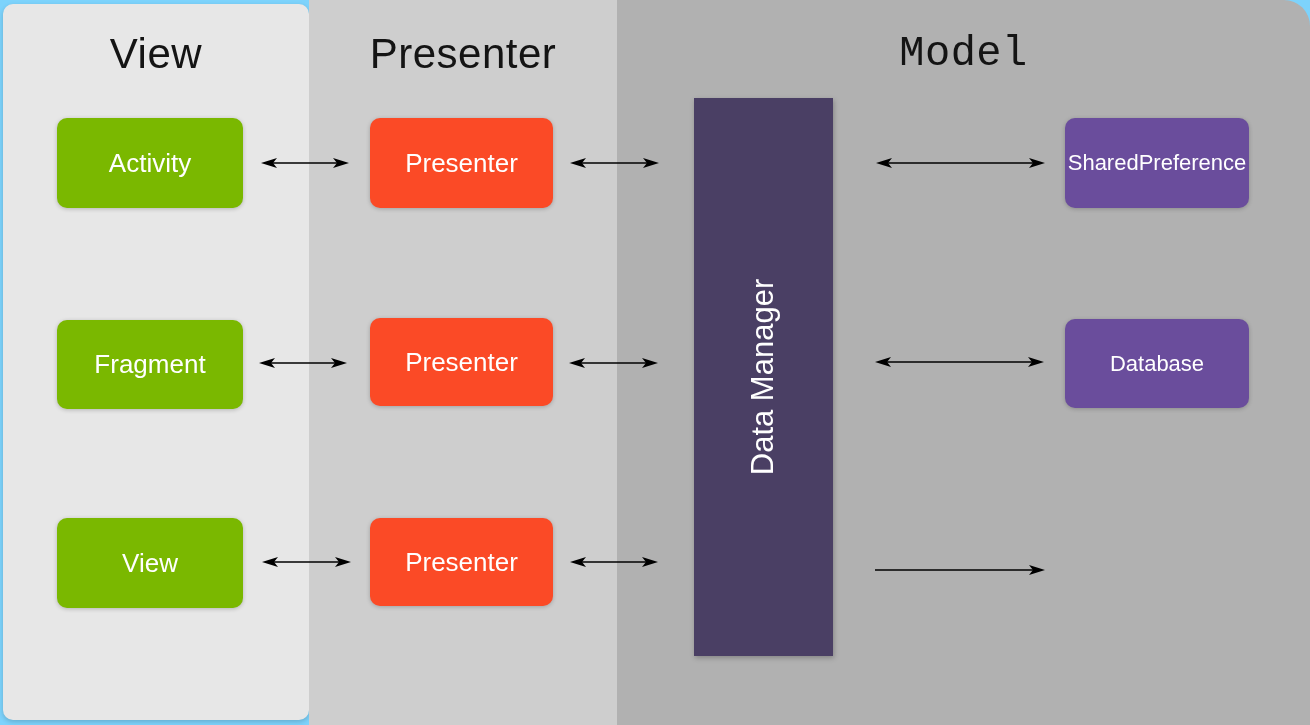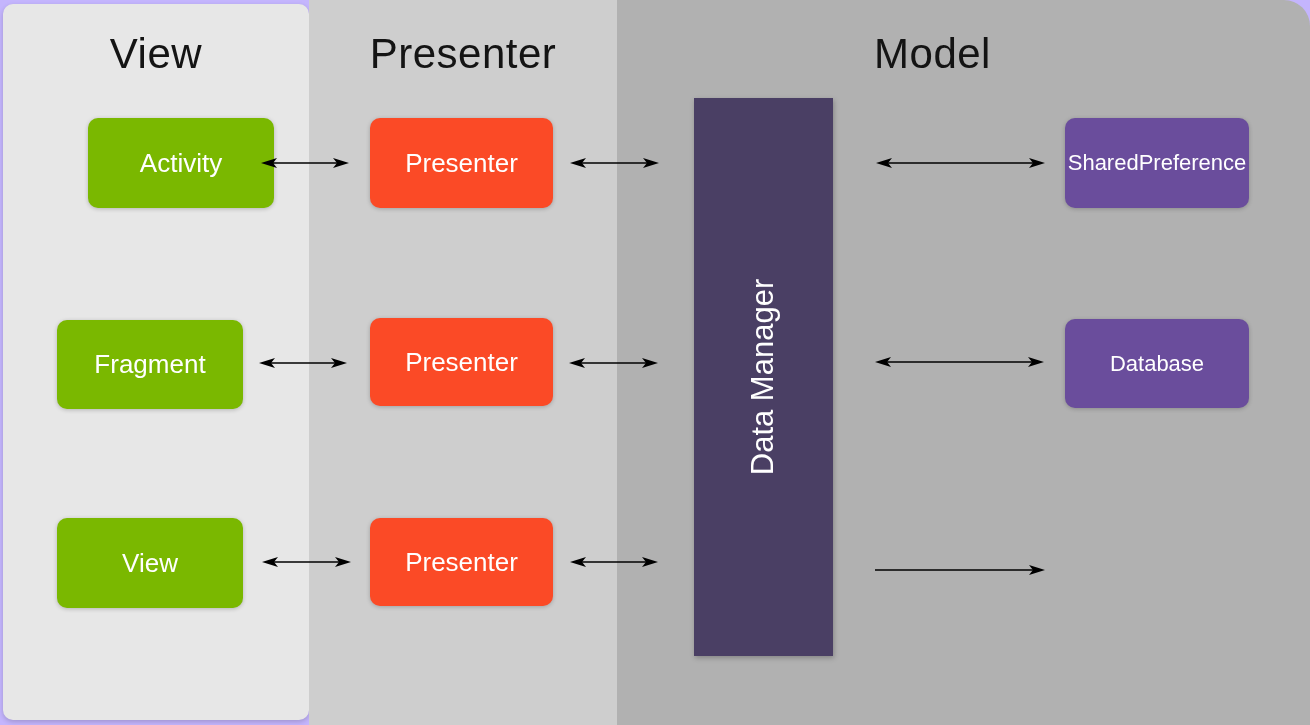--- a/index.html
+++ b/index.html
@@ -1,31 +1,31 @@
 <!DOCTYPE html>
 <html><head>
 <meta charset="utf-8">
 <style>
   html,body{margin:0;padding:0;background:#ffffff;}
   body{font-family:"Liberation Sans", sans-serif;}
-  .stage{position:relative;width:1310px;height:725px;background:#c4b5fd;overflow:hidden;}
+  .stage{position:relative;width:1310px;height:725px;background:#7dd3fc;overflow:hidden;}
 
   
   .panel{position:absolute;}
   .view-panel{left:3px;top:4px;width:306px;height:716px;border-radius:10px;
               box-shadow:0 2px 5px rgba(0,0,0,0.18);}
   .presenter-panel{left:309px;top:0;width:308px;height:725px;}
   .model-panel{left:617px;top:0;width:693px;height:725px;border-radius:0 26px 0 0;}
 
   
   .col-header{position:absolute;top:30px;text-align:center;font-size:42px;
               font-weight:400;letter-spacing:0.5px;}
   .h-view{left:3px;width:306px;}
   .h-presenter{left:309px;width:308px;}
-  .h-model{left:586px;width:693px;}
+  .h-model{left:617px;width:693px;font-family:Liberation Mono, monospace;}
 
   
   .node{position:absolute;border-radius:10px;display:flex;align-items:center;
         justify-content:center;color:#fff;box-shadow:0 1px 4px rgba(0,0,0,0.22);}
   .green{left:57px;width:186px;font-size:26px;}
   .g1{top:118px;height:90px}.g2{top:320px;height:89px}.g3{top:518px;height:90px}
   .orange{left:370px;width:183px;font-size:26px;}
   .o1{top:118px;height:90px}.o2{top:318px;height:88px}.o3{top:518px;height:88px}
   .purple{left:1065px;width:184px;font-size:22px;}
   .p1{top:118px;height:90px}.p2{top:319px;height:89px}.p3{top:526px;height:85px}
@@ -42,21 +42,21 @@
 <div class="stage">
 
   <div class="panel view-panel" style="background: rgb(231, 231, 231);"></div>
   <div class="panel presenter-panel" style="background: rgb(206, 206, 206);"></div>
   <div class="panel model-panel" style="background: rgb(177, 177, 177);"></div>
 
   <div class="col-header h-view" style="color: rgb(20, 20, 20);">View</div>
   <div class="col-header h-presenter" style="color: rgb(20, 20, 20);">Presenter</div>
   <div class="col-header h-model" style="color: rgb(20, 20, 20);">Model</div>
 
-  <div class="node green g1" style="background: rgb(122, 184, 0); margin-left: 31px;">
+  <div class="node green g1" style="background: rgb(122, 184, 0);">
     <span>Activity</span>
   </div>
   <div class="node green g2" style="background: rgb(122, 184, 0); align-items: center;">
     <span>Fragment</span>
   </div>
   <div class="node green g3" style="background: rgb(122, 184, 0);">
     <span>View</span>
   </div>
 
   <div class="node orange o1" style="background: rgb(251, 74, 38);">

